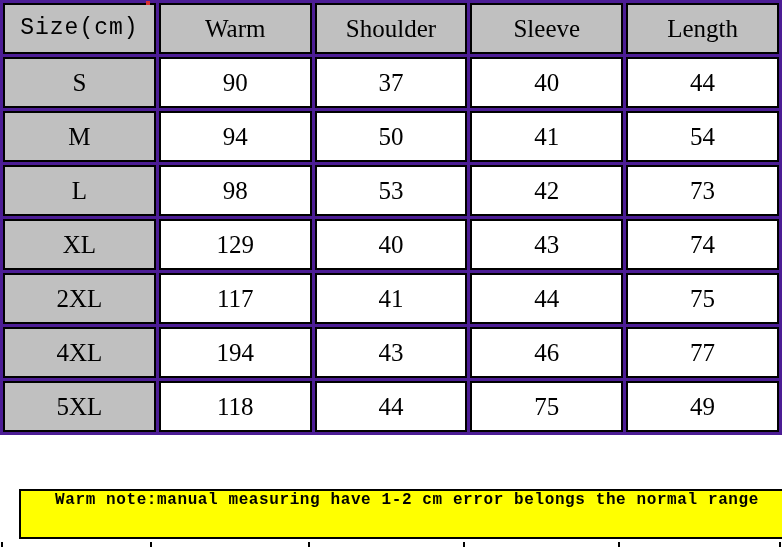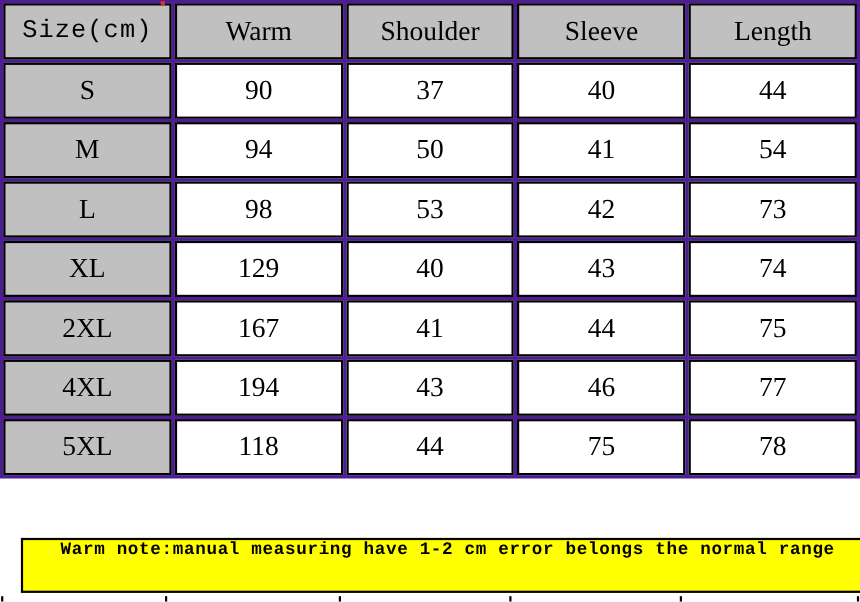--- a/index.html
+++ b/index.html
@@ -158,38 +158,38 @@
       </tr>
       <tr>
         <td class="size-cell">XL</td>
         <td>129</td>
         <td>40</td>
         <td>43</td>
         <td>74</td>
       </tr>
       <tr>
         <td class="size-cell">2XL</td>
-        <td>167</td>
+        <td>117</td>
         <td>41</td>
         <td>44</td>
         <td>75</td>
       </tr>
       <tr>
         <td class="size-cell">4XL</td>
         <td>194</td>
         <td>43</td>
         <td>46</td>
         <td>77</td>
       </tr>
       <tr>
         <td class="size-cell">5XL</td>
         <td>118</td>
         <td>44</td>
         <td>75</td>
-        <td>78</td>
+        <td>49</td>
       </tr>
     </tbody>
   </table>
 
   <div class="note-band">
     <span class="note-text">Warm note:manual measuring have 1-2 cm error belongs the normal range</span>
   </div>
 
   <div class="bottom-sliver">
     <div class="tick" style="left:1px"></div>

